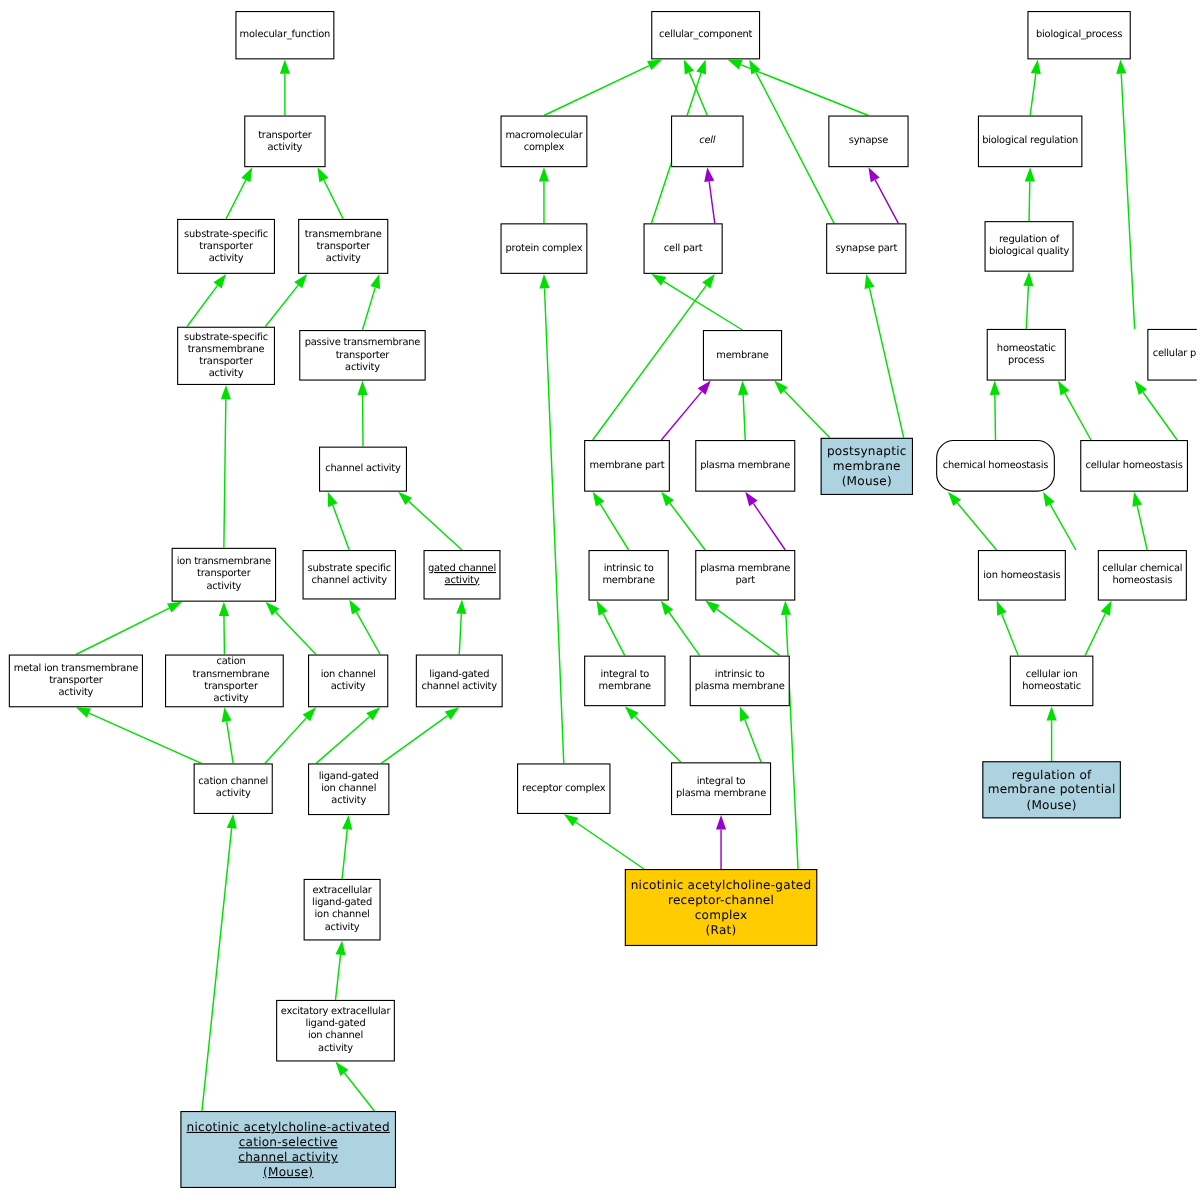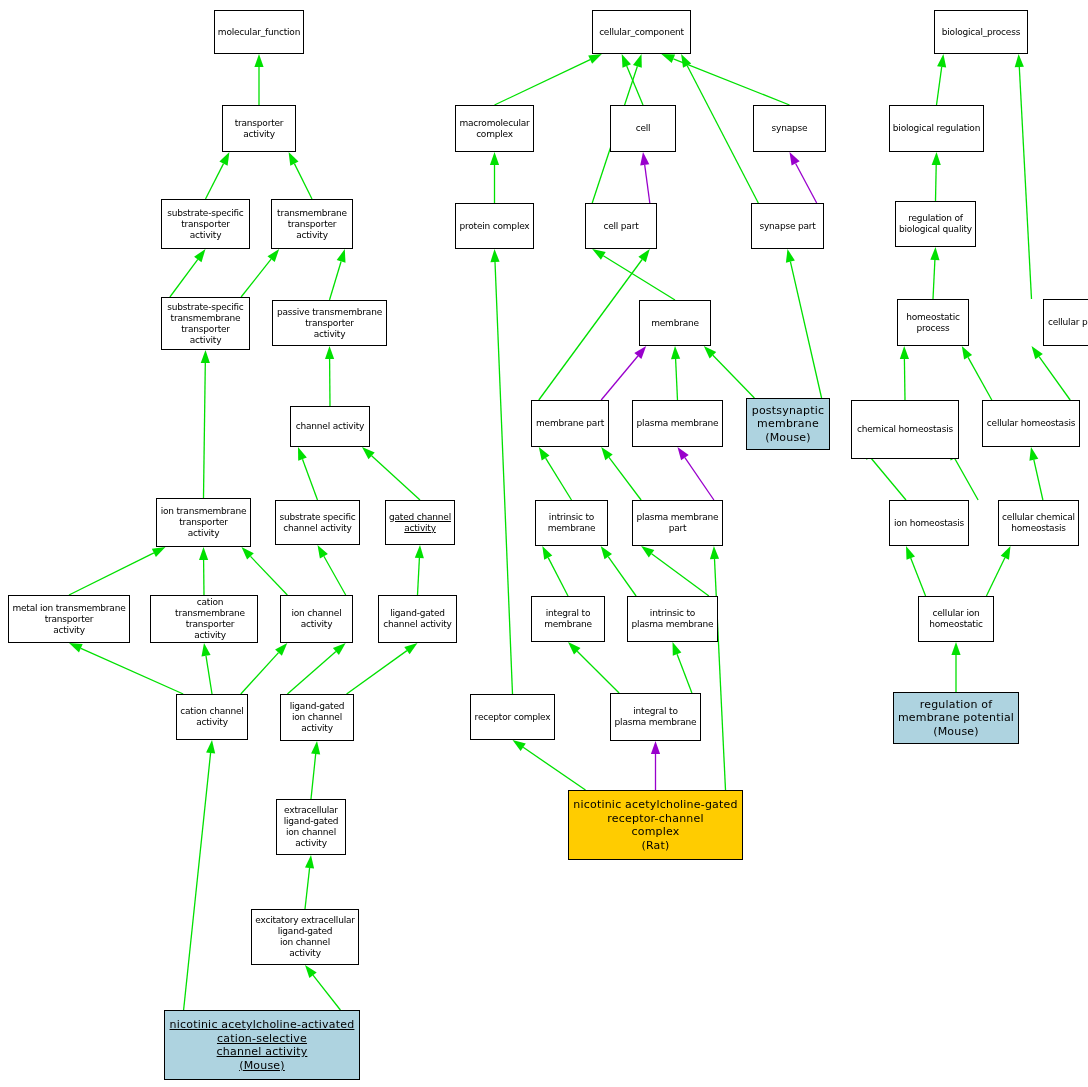--- a/index.html
+++ b/index.html
@@ -238,21 +238,21 @@
 ligand-gated
 ion channel
 activity</div>
       <div class="go-node hl-blue" style="left: 164px; top: 1010px; width: 196px; height: 70px; text-decoration: underline;">nicotinic acetylcholine-activated
 cation-selective
 channel activity
 (Mouse)</div>
       <div class="go-node" style="left: 592px; top: 10px; width: 99px; height: 44px;">cellular_component</div>
       <div class="go-node" style="left: 455px; top: 105px; width: 79px; height: 47px;">macromolecular
 complex</div>
-      <div class="go-node" style="left: 610px; top: 105px; width: 66px; height: 47px;">cell</div>
+      <div class="go-node" style="left: 610px; top: 105px; width: 66px; height: 47px; font-style: italic;">cell</div>
       <div class="go-node" style="left: 753px; top: 105px; width: 73px; height: 47px;">synapse</div>
       <div class="go-node" style="left: 455px; top: 203px; width: 79px; height: 46px;">protein complex</div>
       <div class="go-node" style="left: 585px; top: 203px; width: 72px; height: 46px;">cell part</div>
       <div class="go-node" style="left: 751px; top: 203px; width: 73px; height: 46px;">synapse part</div>
       <div class="go-node" style="left: 639px; top: 300px; width: 72px; height: 46px;">membrane</div>
       <div class="go-node" style="left: 531px; top: 400px; width: 78px; height: 47px;">membrane part</div>
       <div class="go-node" style="left: 632px; top: 400px; width: 91px; height: 47px;">plasma membrane</div>
       <div class="go-node hl-blue" style="left: 746px; top: 398px; width: 84px; height: 52px;">postsynaptic
 membrane
 (Mouse)</div>
@@ -271,21 +271,21 @@
 receptor-channel
 complex
 (Rat)</div>
       <div class="go-node" style="left: 934px; top: 10px; width: 94px; height: 44px;">biological_process</div>
       <div class="go-node" style="left: 889px; top: 105px; width: 95px; height: 47px;">biological regulation</div>
       <div class="go-node" style="left: 895px; top: 201px; width: 81px; height: 46px;">regulation of
 biological quality</div>
       <div class="go-node" style="left: 897px; top: 299px; width: 72px; height: 47px;">homeostatic
 process</div>
       <div class="go-node" style="left: 1043px; top: 299px; width: 77px; height: 47px;">cellular process</div>
-      <div class="go-node" style="left: 851px; top: 400px; width: 108px; height: 59px;">chemical homeostasis</div>
+      <div class="go-node" style="left: 851px; top: 400px; width: 108px; height: 47px; border-radius: 16px;">chemical homeostasis</div>
       <div class="go-node" style="left: 982px; top: 400px; width: 98px; height: 47px;">cellular homeostasis</div>
       <div class="go-node" style="left: 866px; top: 500px; width: 80px; height: 46px; margin-left: 23px;">ion homeostasis</div>
       <div class="go-node" style="left: 998px; top: 500px; width: 81px; height: 46px;">cellular chemical
 homeostasis</div>
       <div class="go-node" style="left: 918px; top: 596px; width: 76px; height: 46px;">cellular ion
 homeostatic</div>
       <div class="go-node hl-blue" style="left: 893px; top: 692px; width: 126px; height: 52px;">regulation of
 membrane potential
 (Mouse)</div>
     </div>

